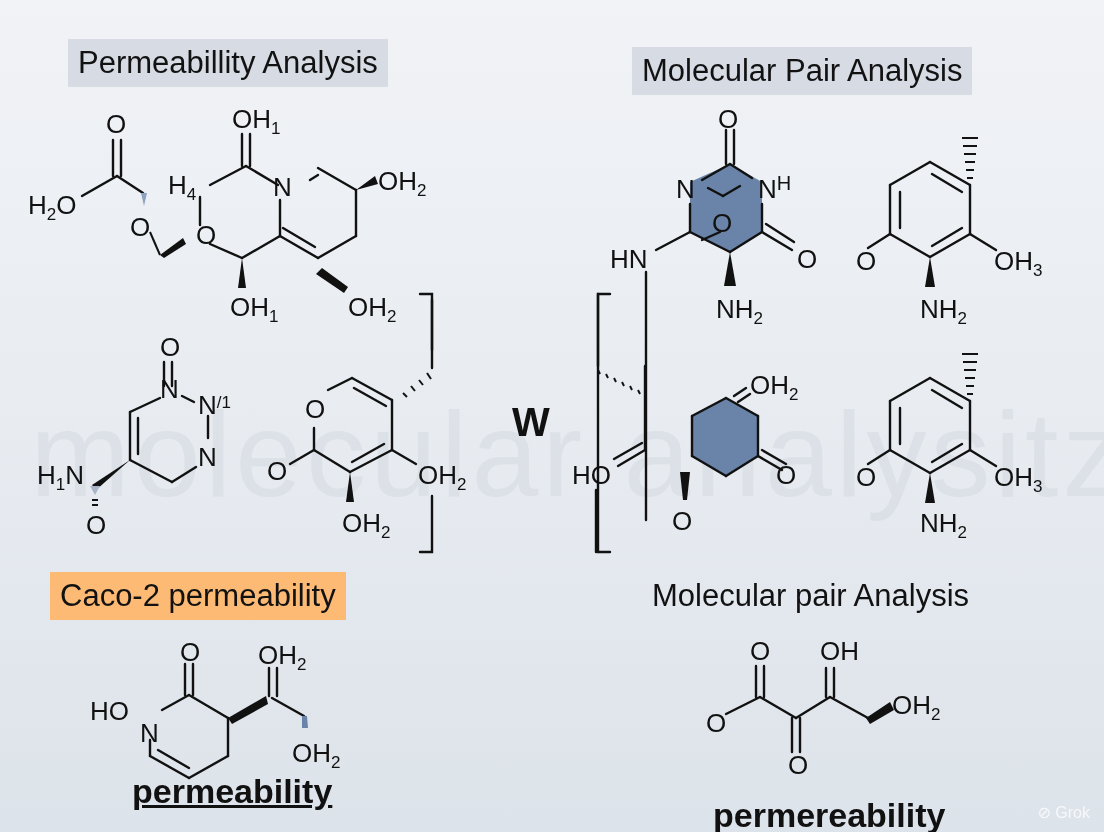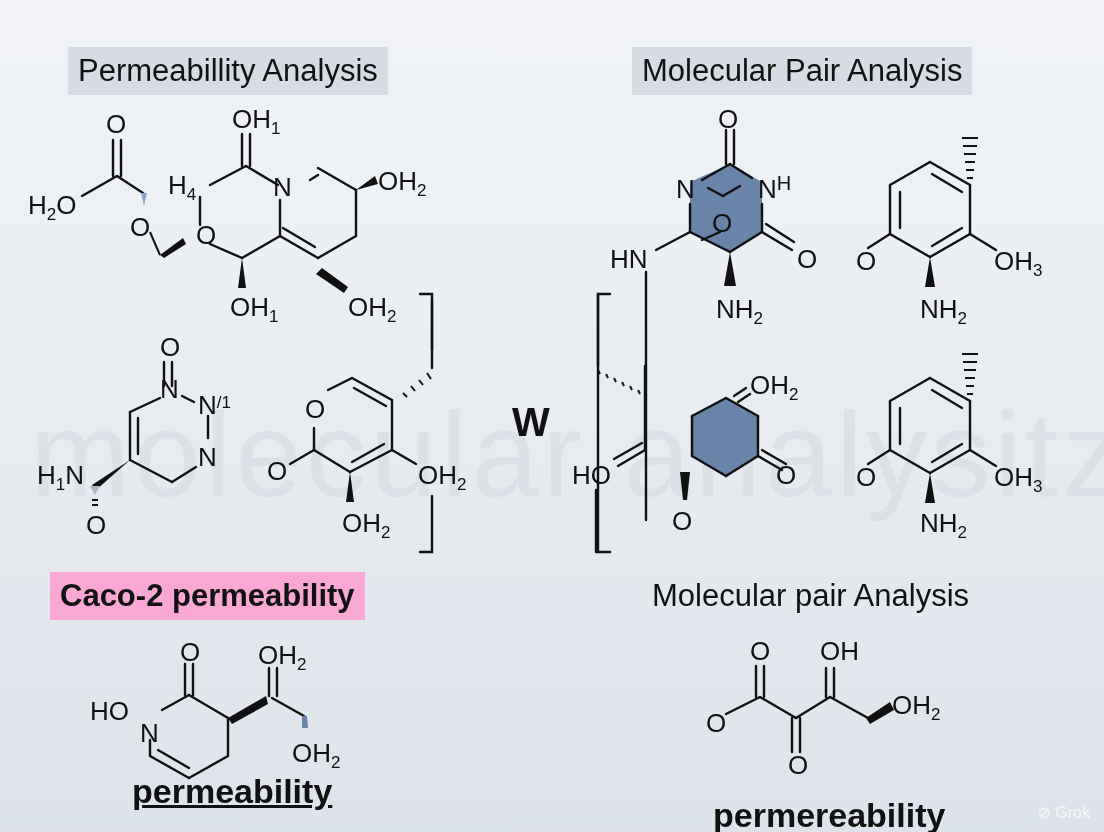--- a/index.html
+++ b/index.html
@@ -6,21 +6,21 @@
   body {
     width: 1104px; height: 832px; overflow: hidden; position: relative;
     background: linear-gradient(180deg, #f1f3f6 0%, #e9edf2 45%, #dde3ea 100%);
     font-family: "Liberation Sans", "DejaVu Sans", sans-serif;
     color: #111;
   }
   .title {
     position: absolute; font-size: 31px; line-height: 48px; padding: 0 10px;
     background: #d6dbe4; color: #121212; white-space: nowrap;
   }
-  .title.bold { font-weight: bold; background: #f9a8d4; }
+  .title.bold { font-weight: normal; background: #fdba74; }
   .title.plain { background: transparent; }
   .caption {
     position: absolute; font-size: 34px; font-weight: bold; color: #111; white-space: nowrap;
   }
   .watermark {
     position: absolute; left: 30px; top: 385px; font-size: 120px; color: rgba(200,206,215,0.35);
     letter-spacing: 4px; white-space: nowrap; pointer-events: none;
   }
   .grok {
     position: absolute; right: 14px; bottom: 10px; font-size: 16px; color: rgba(255,255,255,0.75);
@@ -32,21 +32,21 @@
   .wedge { fill: #111; }
   .hatch { stroke: #111; stroke-width: 2; }
   .fill-blue { fill: #6a83a8; }
   .sep-w { position: absolute; left: 512px; top: 400px; font-size: 40px; font-weight: bold; }
 </style>
 </head>
 <body>
 
 <div class="watermark">molecular analysitz</div>
 
-<div class="title" style="left:68px; top:47px;">Permeabillity Analysis</div>
+<div class="title" style="left:68px; top:39px;">Permeabillity Analysis</div>
 <div class="title" style="left:632px; top:47px;">Molecular Pair Analysis</div>
 <div class="title bold" style="left:50px; top:572px;">Caco-2 permeability</div>
 <div class="title plain" style="left:642px; top:572px;">Molecular pair Analysis</div>
 
 <div class="caption" style="left:132px; top:772px;text-decoration:underline;">permeability</div>
 <div class="caption" style="left:713px; top:796px;">permereability</div>
 
 <div class="sep-w">W</div>
 
 <svg class="mol" viewBox="0 0 1104 832">

